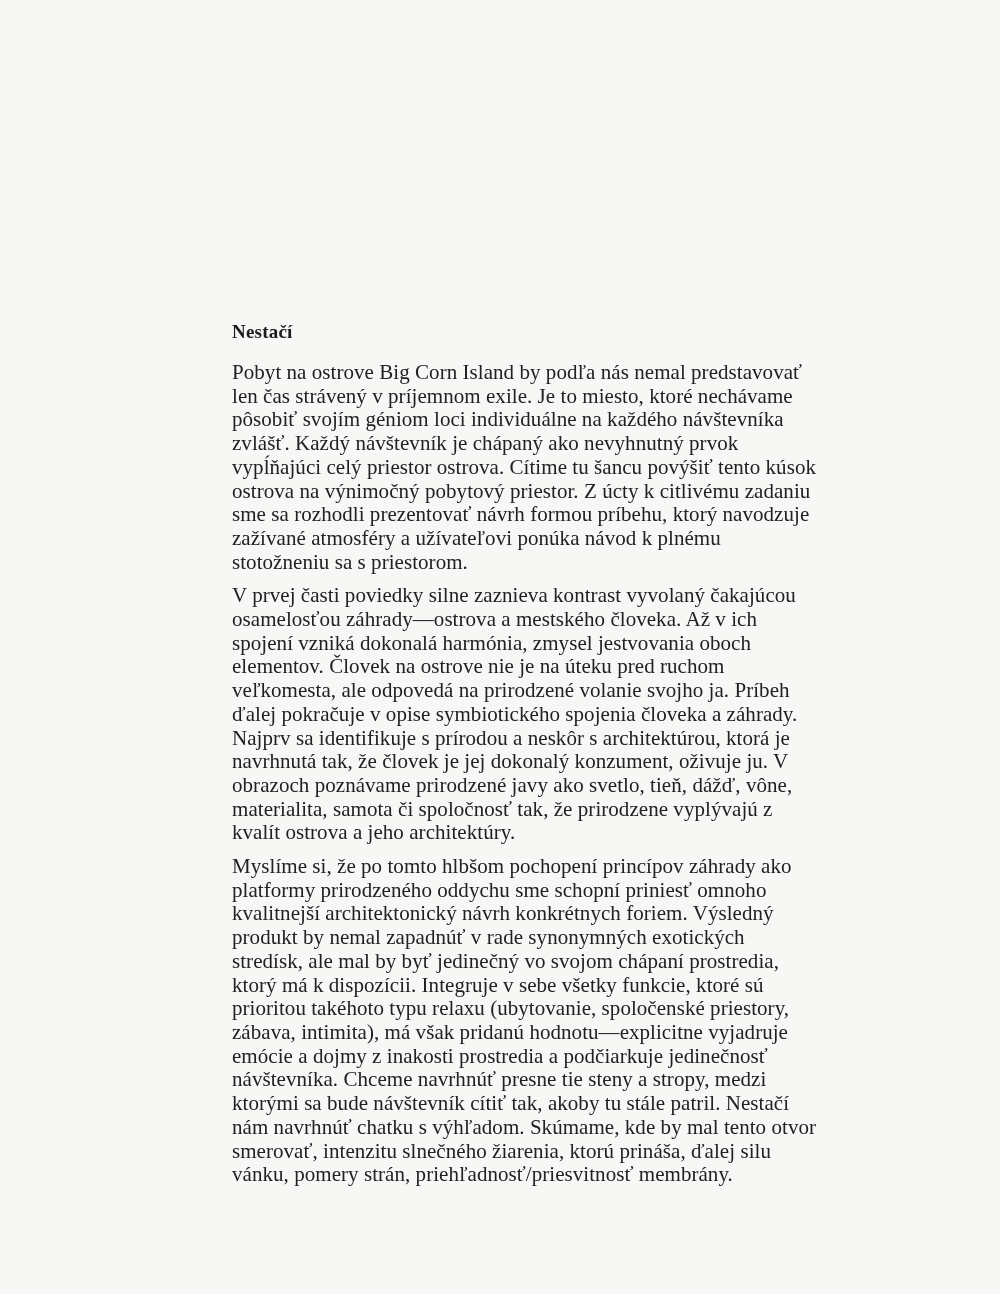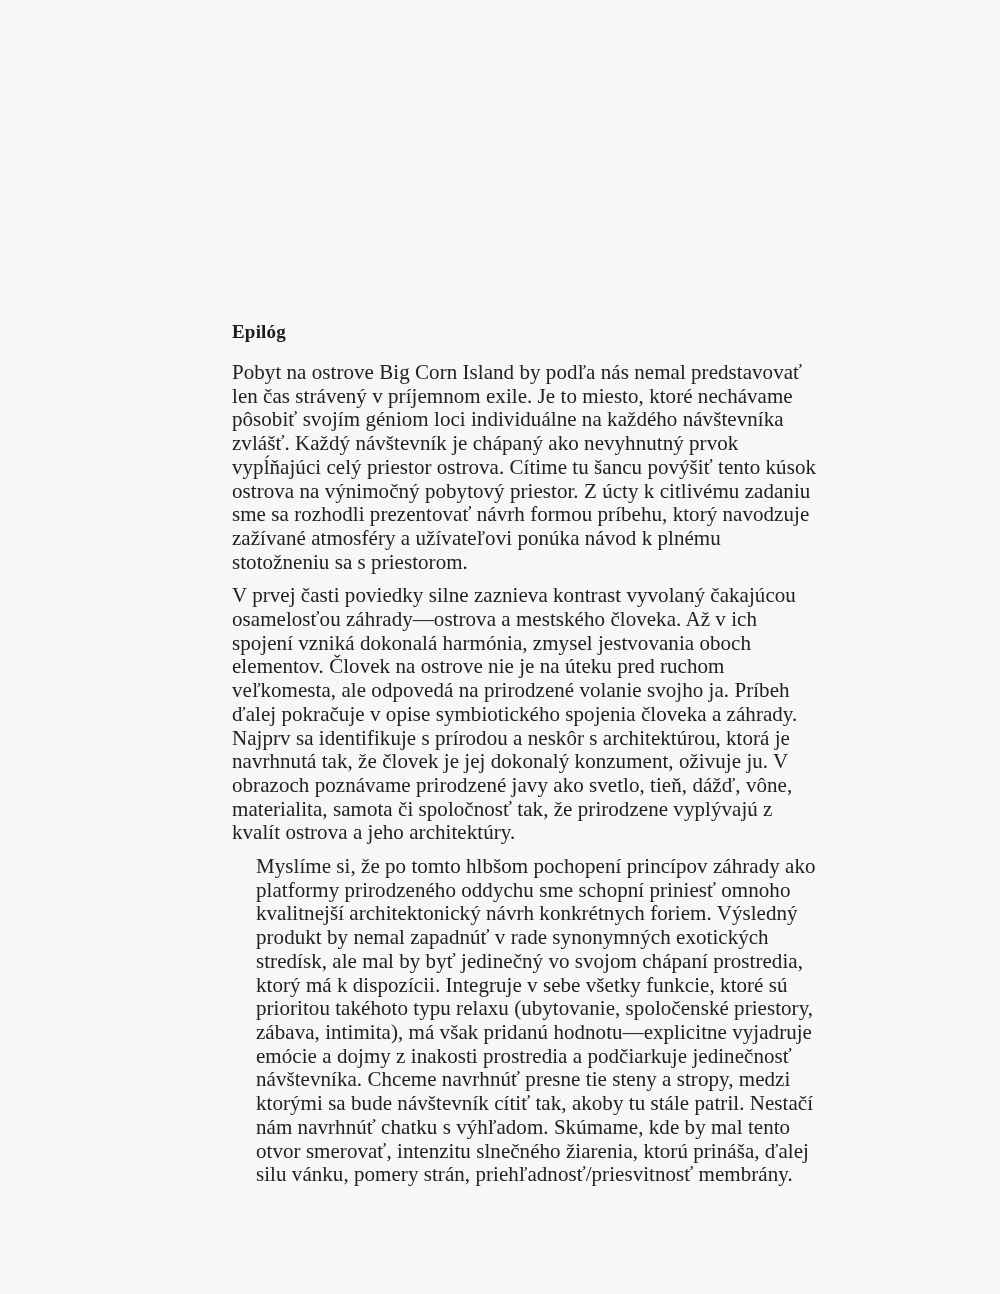--- a/index.html
+++ b/index.html
@@ -33,26 +33,25 @@
     font-family: "Liberation Serif", serif;
     font-size: 21px;
     line-height: 23.7px;
     color: #212121;
     margin: 0 0 10px 0;
     text-align: left;
     letter-spacing: 0.05px;
   }
   .body-paragraph:last-child {
     margin-bottom: 0;
-    margin-left: 24px;
   }
 </style>
 </head>
 <body>
 
 <main class="page-content">
   <article>
-    <h1 class="section-heading">Epilóg</h1>
+    <h1 class="section-heading">Nestačí</h1>
     <p class="body-paragraph">Pobyt na ostrove Big Corn Island by podľa nás nemal predstavovať len čas strávený v príjemnom exile. Je to miesto, ktoré nechávame pôsobiť svojím géniom loci individuálne na každého návštevníka zvlášť. Každý návštevník je chápaný ako nevyhnutný prvok vypĺňajúci celý priestor ostrova. Cítime tu šancu povýšiť tento kúsok ostrova na výnimočný pobytový priestor. Z úcty k citlivému zadaniu sme sa rozhodli prezentovať návrh formou príbehu, ktorý navodzuje zažívané atmosféry a užívateľovi ponúka návod k plnému stotožneniu sa s priestorom.</p>
     <p class="body-paragraph">V prvej časti poviedky silne zaznieva kontrast vyvolaný čakajúcou osamelosťou záhrady—ostrova a mestského človeka. Až v ich spojení vzniká dokonalá harmónia, zmysel jestvovania oboch elementov. Človek na ostrove nie je na úteku pred ruchom veľkomesta, ale odpovedá na prirodzené volanie svojho ja. Príbeh ďalej pokračuje v opise symbiotického spojenia človeka a záhrady. Najprv sa identifikuje s prírodou a neskôr s architektúrou, ktorá je navrhnutá tak, že človek je jej dokonalý konzument, oživuje ju. V obrazoch poznávame prirodzené javy ako svetlo, tieň, dážď, vône, materialita, samota či spoločnosť tak, že prirodzene vyplývajú z kvalít ostrova a jeho architektúry.</p>
     <p class="body-paragraph">Myslíme si, že po tomto hlbšom pochopení princípov záhrady ako platformy prirodzeného oddychu sme schopní priniesť omnoho kvalitnejší architektonický návrh konkrétnych foriem. Výsledný produkt by nemal zapadnúť v rade synonymných exotických stredísk, ale mal by byť jedinečný vo svojom chápaní prostredia, ktorý má k dispozícii. Integruje v sebe všetky funkcie, ktoré sú prioritou takéhoto typu relaxu (ubytovanie, spoločenské priestory, zábava, intimita), má však pridanú hodnotu—explicitne vyjadruje emócie a dojmy z inakosti prostredia a podčiarkuje jedinečnosť návštevníka. Chceme navrhnúť presne tie steny a stropy, medzi ktorými sa bude návštevník cítiť tak, akoby tu stále patril. Nestačí nám navrhnúť chatku s výhľadom. Skúmame, kde by mal tento otvor smerovať, intenzitu slnečného žiarenia, ktorú prináša, ďalej silu vánku, pomery strán, priehľadnosť/priesvitnosť membrány.</p>
   </article>
 </main>
 
 </body></html>

